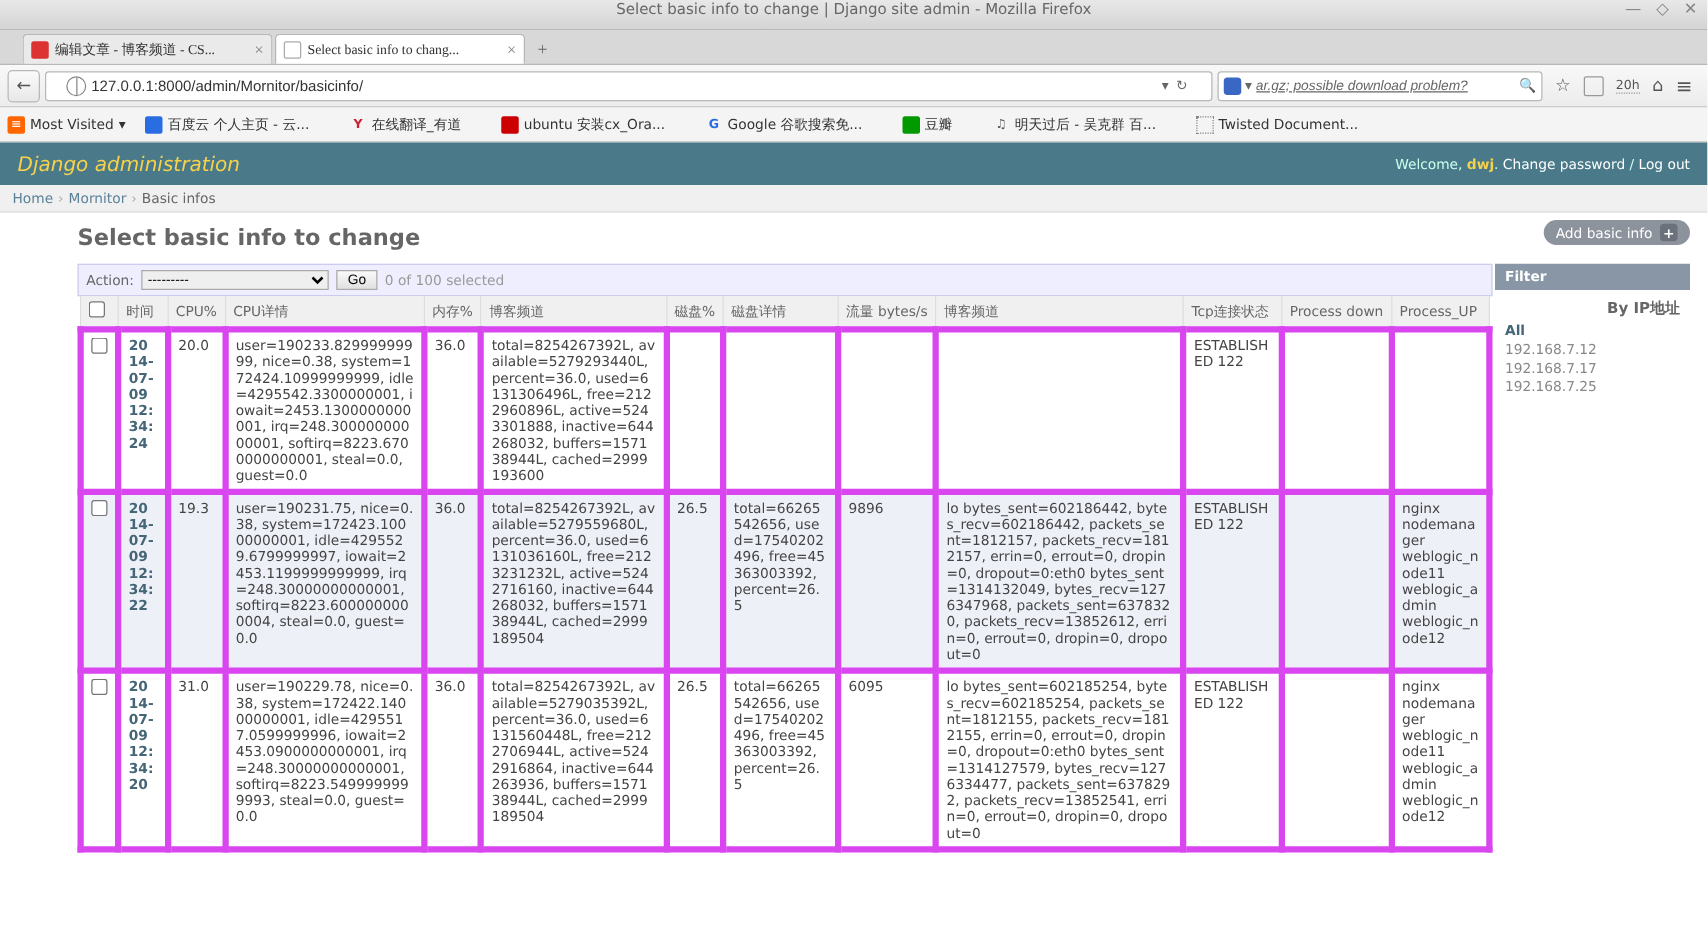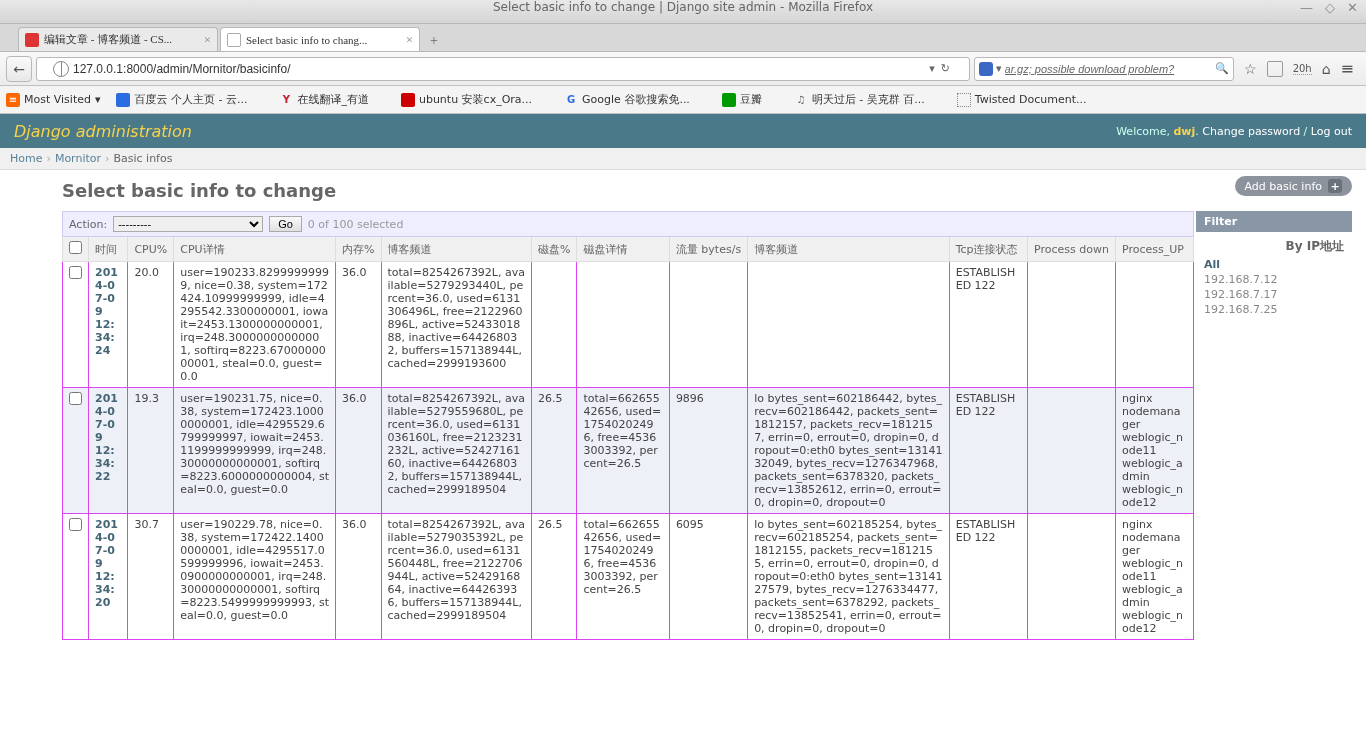--- a/index.html
+++ b/index.html
@@ -71,21 +71,21 @@
 .content-body { display: flex; gap: 2px; }
 .main-col { flex: 1; min-width: 0; }
 
 .actions-bar { background: #eef; border: 1px solid #cce; padding: 4px 6px; display: flex; align-items: center; gap: 6px; font-size: 11px; color: #666; }
 .actions-bar select { width: 150px; border: 1px solid #aaa; font-size: 11px; }
 .actions-bar button { border: 1px solid #aaa; background: linear-gradient(#fafafa,#e0e0e0); padding: 1px 8px; font-size: 11px; cursor: pointer; }
 
 
 table.results { width: 100%; border-collapse: collapse; font-size: 11px; margin-top: 0; border: 1px solid #ddd; border-top: none; }
 table.results th { background: #f0f0f0; text-align: left; padding: 4px 6px; color: #666; font-weight: normal; border: 1px solid #ddd; border-top: none; white-space: nowrap; }
-table.results td { vertical-align: top; padding: 4px 6px; border: 1px solid #d946ef; color: #444; word-break: break-all; }
+table.results td { vertical-align: top; padding: 4px 6px; border: 5px solid #d946ef; color: #444; word-break: break-all; }
 table.results tr.row0 td { background: #fff; }
 table.results tr.row1 td { background: #eef0f8; }
 table.results td a.ts { color: #467; font-weight: bold; cursor: pointer; }
 table.results input[type="checkbox"] { cursor: pointer; }
 
 
 .filter-col { width: 156px; }
 .filter-col h2 { background: #8896a5; color: #fff; font-size: 11px; padding: 4px 8px; font-weight: bold; }
 .filter-col h3 { color: #666; font-size: 12px; font-weight: bold; padding: 6px 8px 2px; text-align: right; }
 .filter-col ul { list-style: none; padding: 0 8px 6px; }
@@ -260,21 +260,21 @@
               <td>total=66265542656, used=17540202496, free=45363003392, percent=26.5</td>
               <td>9896</td>
               <td>lo bytes_sent=602186442, bytes_recv=602186442, packets_sent=1812157, packets_recv=1812157, errin=0, errout=0, dropin=0, dropout=0:eth0 bytes_sent=1314132049, bytes_recv=1276347968, packets_sent=6378320, packets_recv=13852612, errin=0, errout=0, dropin=0, dropout=0</td>
               <td>ESTABLISHED 122</td>
               <td></td>
               <td>nginx<br>nodemanager<br>weblogic_node11<br>weblogic_admin<br>weblogic_node12</td>
             </tr>
             <tr class="row0">
               <td><input type="checkbox" style=""></td>
               <td><a class="ts">2014-07-09<br>12:34:20</a></td>
-              <td>30.7</td>
+              <td>31.0</td>
               <td>user=190229.78, nice=0.38, system=172422.14000000001, idle=4295517.0599999996, iowait=2453.0900000000001, irq=248.30000000000001, softirq=8223.5499999999993, steal=0.0, guest=0.0</td>
               <td>36.0</td>
               <td>total=8254267392L, available=5279035392L, percent=36.0, used=6131560448L, free=2122706944L, active=5242916864, inactive=644263936, buffers=157138944L, cached=2999189504</td>
               <td>26.5</td>
               <td>total=66265542656, used=17540202496, free=45363003392, percent=26.5</td>
               <td>6095</td>
               <td>lo bytes_sent=602185254, bytes_recv=602185254, packets_sent=1812155, packets_recv=1812155, errin=0, errout=0, dropin=0, dropout=0:eth0 bytes_sent=1314127579, bytes_recv=1276334477, packets_sent=6378292, packets_recv=13852541, errin=0, errout=0, dropin=0, dropout=0</td>
               <td>ESTABLISHED 122</td>
               <td></td>
               <td>nginx<br>nodemanager<br>weblogic_node11<br>weblogic_admin<br>weblogic_node12</td>

